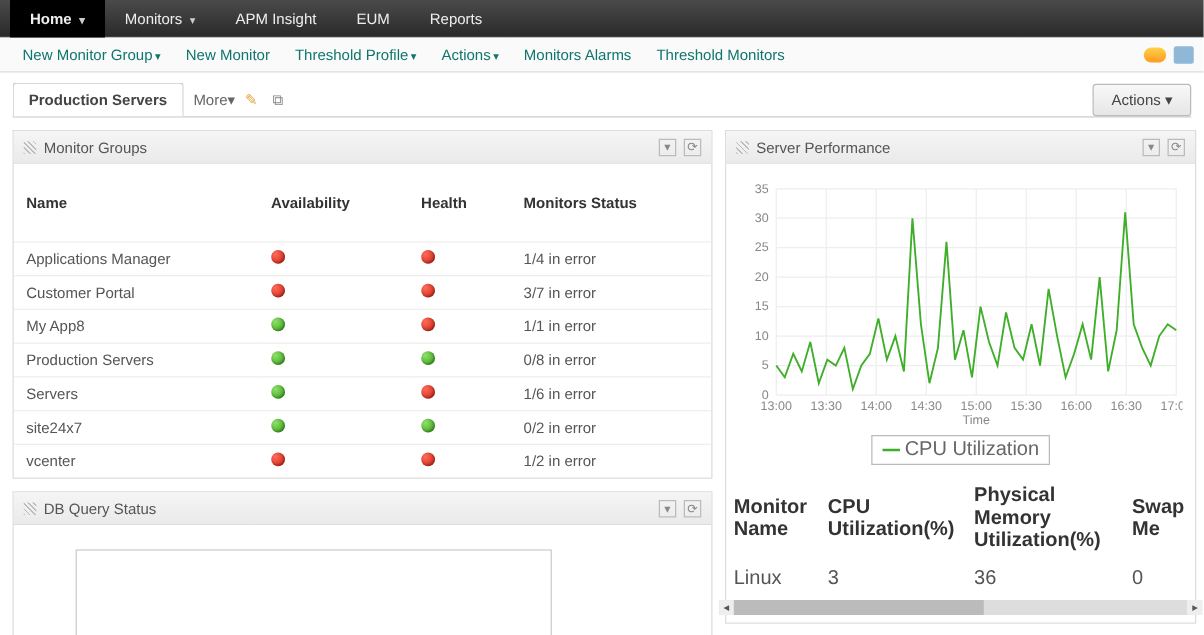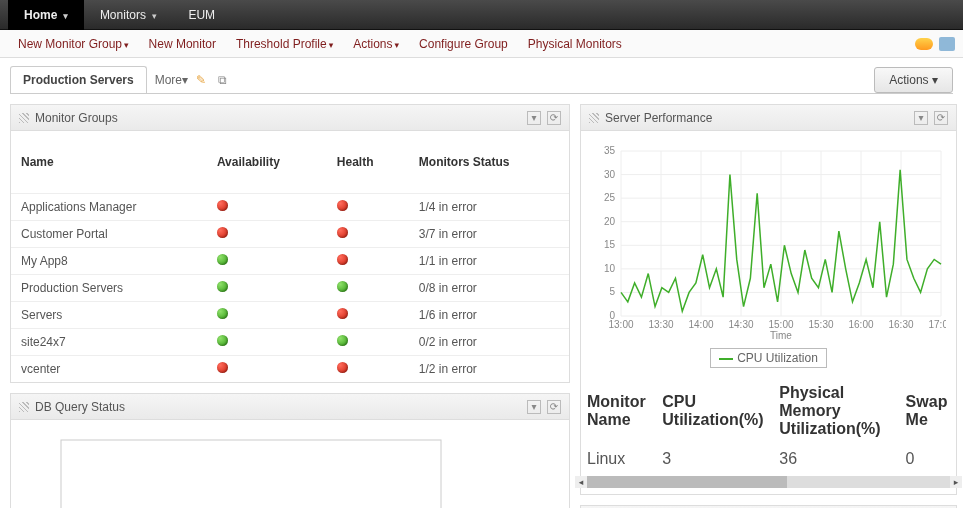--- a/index.html
+++ b/index.html
@@ -1,21 +1,21 @@
 <!DOCTYPE html>
 <html><head>
 <meta charset="utf-8">
 <style>
 * { box-sizing: border-box; margin: 0; padding: 0; }
 body { font-family: Arial, sans-serif; font-size: 12px; color: #333; background: #fff; width: 963px; }
 .topnav { background: linear-gradient(#4a4a4a,#2a2a2a); height: 30px; display: flex; align-items: center; padding: 0 8px; border-bottom:1px solid #111; }
 .topnav .item { color: #eee; padding: 0 16px; height:30px; line-height:30px; font-size:12px; cursor:pointer; position:relative;}
 .topnav .item.active { background:#000; font-weight:bold; }
 .topnav .caret { font-size:9px; margin-left:6px; color:#ccc;}
-.subnav { background:#fafafa; height:28px; display:flex; align-items:center; padding:0 8px; border-bottom:1px solid #ddd; font-size:12px; color:#7f1d1d;}
+.subnav { background:#fafafa; height:28px; display:flex; align-items:center; padding:0 8px; border-bottom:1px solid #ddd; font-size:12px; color:#0f766e;}
 .subnav .sitem { padding:0 10px; cursor:pointer; }
 .subnav .sitem .sc{ font-size:9px; margin-left:2px;}
 .subnav .right-icons{ margin-left:auto; display:flex; gap:6px; align-items:center;}
 .cloud-icon{ width:18px;height:12px;border-radius:8px;background:linear-gradient(#ffd24a,#ff9a1f);}
 .printer-icon{ width:16px;height:14px;background:#8fb8d8;border-radius:2px;}
 .tabbar{ padding:8px 10px 0 10px; display:flex; align-items:center; gap:8px;}
 .tabbar .tab{ border:1px solid #ccc; border-bottom:none; background:#fff; padding:6px 12px; border-radius:3px 3px 0 0; font-weight:bold; color:#444;}
 .tabbar .more{ color:#666; cursor:pointer;}
 .tabbar .small-ic{ width:14px;height:14px; display:inline-block;}
 .pencil{ color:#e6a23c;}
@@ -30,21 +30,21 @@
 .drag-grip{ width:10px; height:10px; margin-right:6px; background:repeating-linear-gradient(45deg,#bbb,#bbb 1px,transparent 1px,transparent 3px);}
 .panel-head .ph-icons{ margin-left:auto; display:flex; gap:6px;}
 .ph-icons span{ width:14px;height:14px; border:1px solid #bbb; display:inline-flex;align-items:center;justify-content:center;font-size:10px;color:#888;cursor:pointer;}
 .tbl{ width:100%; border-collapse:collapse;}
 .tbl th{ text-align:left; padding:24px 10px; color:#333; font-weight:bold; font-size:12px;}
 .tbl td{ padding:6px 10px; border-top:1px solid #eee; color:#555;}
 .dot{ width:11px;height:11px;border-radius:50%; display:inline-block; box-shadow:inset -1px -1px 2px rgba(0,0,0,.3);}
 .dot.red{ background:radial-gradient(circle at 30% 30%, #ff6b5b, #c81e0d);}
 .dot.green{ background:radial-gradient(circle at 30% 30%, #8fe06a, #2e9b12);}
 .chart-area{ padding:10px; position:relative;}
-.legend{ text-align:center; font-size:12px; color:#666; margin-top:4px;}
+.legend{ text-align:center; font-size:16px; color:#666; margin-top:4px;}
 .legend .lb{ border:1px solid #bbb; padding:2px 8px; display:inline-block;}
 .legend .line{ display:inline-block; width:14px; height:2px; background:#3fae2a; vertical-align:middle; margin-right:4px;}
 .perf-tbl{ width:100%; border-collapse:collapse; font-size:16px;}
 .perf-tbl th{ text-align:left; padding:6px 6px; color:#333; font-weight:bold;}
 .perf-tbl td{ padding:6px 6px; color:#555;}
 .scrollbar{ height:12px; background:#ddd; position:relative; margin:2px 6px 6px 6px;}
 .scrollbar .thumb{ position:absolute; left:0; top:0; height:12px; width:55%; background:#bbb;}
 .scrollbar .arrow{ position:absolute; top:0; width:12px;height:12px; background:#eee; display:flex;align-items:center;justify-content:center;font-size:9px;color:#555;}
 .scrollbar .arrow.left{left:-12px;}
 .scrollbar .arrow.right{right:-12px;}
@@ -53,30 +53,32 @@
 svg .plotline{ stroke:#3fae2a; stroke-width:1.5; fill:none;}
 svg text{ font-size:10px; fill:#888; font-family:Arial;}
 .timelabel{ text-anchor:middle;}
 </style>
 </head>
 <body>
 
 <div class="topnav">
   <div class="item active"><span>Home</span><span class="caret">▾</span></div>
   <div class="item"><span>Monitors</span><span class="caret">▾</span></div>
+  <div class="item">APM Insight</div>
   <div class="item">EUM</div>
+  <div class="item">Reports</div>
 </div>
 
 <div class="subnav">
   <div class="sitem"><span>New Monitor Group</span><span class="sc">▾</span></div>
   <div class="sitem">New Monitor</div>
   <div class="sitem"><span>Threshold Profile</span><span class="sc">▾</span></div>
   <div class="sitem"><span>Actions</span><span class="sc">▾</span></div>
-  <div class="sitem">Configure Group</div>
-  <div class="sitem">Physical Monitors</div>
+  <div class="sitem">Monitors Alarms</div>
+  <div class="sitem">Threshold Monitors</div>
   <div class="right-icons">
     <div class="cloud-icon"></div>
     <div class="printer-icon"></div>
   </div>
 </div>
 
 <div class="tabbar">
   <div class="tab">Production Servers</div>
   <div class="more"><span>More</span><span class="sc">▾</span></div>
   <span class="small-ic pencil">✎</span>

